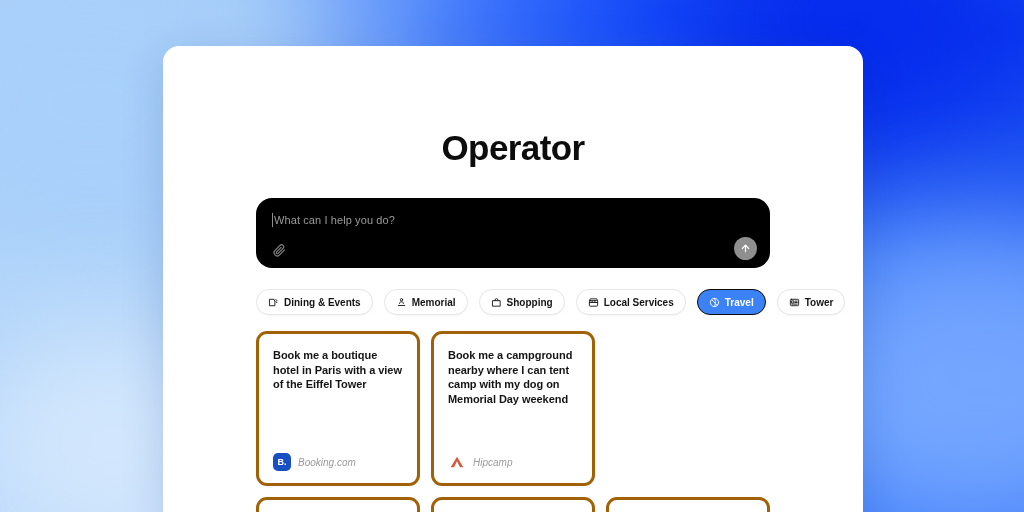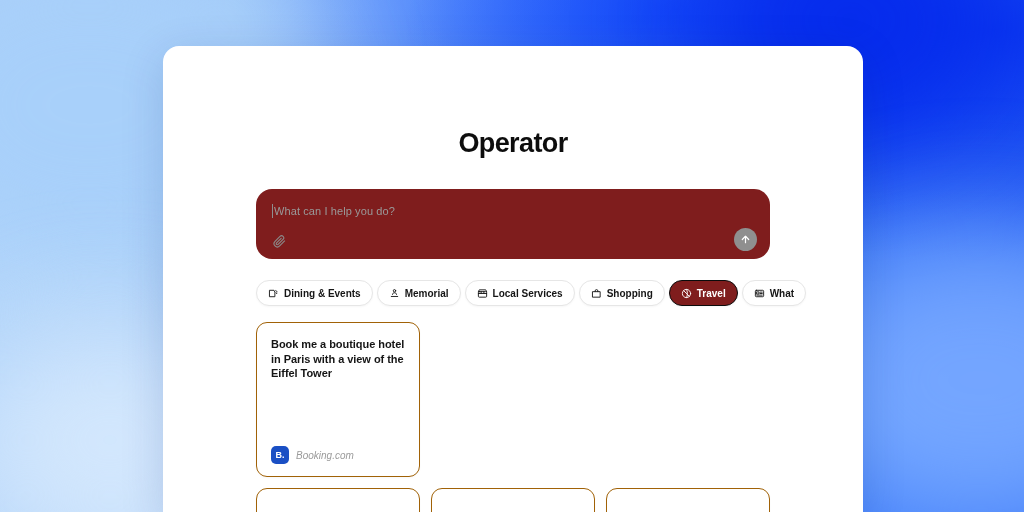--- a/index.html
+++ b/index.html
@@ -55,31 +55,31 @@
   .panel-inner {
     position: absolute;
     inset: 0;
     padding: 0 93px;
   }
 
   
   #page-title {
     margin-top: 82px;
     text-align: center;
-    font-size: 27px;
+    font-size: 35px;
     font-weight: 700;
     letter-spacing: -0.6px;
     color: #0d0d0d;
   }
 
   
   #composer {
     margin-top: 30px;
     height: 70px;
-    background: #7f1d1d;
+    background: #000000;
     border-radius: 16px;
     position: relative;
     padding: 14px 16px 0 16px;
   }
   .composer-placeholder-row {
     display: flex;
     align-items: center;
     height: 16px;
   }
   .caret {
@@ -118,21 +118,21 @@
     display: flex;
     align-items: center;
     justify-content: center;
     cursor: pointer;
   }
 
   
   #chips {
     margin-top: 21px;
     display: flex;
-    gap: 4px;
+    gap: 11px;
     align-items: center;
     flex-wrap: nowrap;
   }
   .chip {
     display: flex;
     align-items: center;
     gap: 5px;
     height: 26px;
     padding: 0 11px;
     border-radius: 13px;
@@ -140,36 +140,36 @@
     background: #ffffff;
     font-size: 10px;
     font-weight: 600;
     color: #151515;
     white-space: nowrap;
     cursor: pointer;
     box-shadow: 0 1px 2px rgba(0,0,0,.035);
   }
   .chip .chip-ic { display: flex; align-items: center; color: #151515; flex: 0 0 auto; }
   .chip.active {
-    background: #7f1d1d;
+    background: #3b82f6;
     border-color: #0b0b0b;
     color: #ffffff;
   }
   .chip.active .chip-ic { color: #ffffff; }
 
   
   #cards-grid {
     margin-top: 16px;
     display: grid;
     grid-template-columns: repeat(3, 1fr);
     gap: 11px;
   }
   .sugg-card {
     height: 155px;
-    border: 1px solid #a16207;
+    border: 3px solid #a16207;
     border-radius: 11px;
     background: #fff;
     padding: 14px 14px 12px 14px;
     display: flex;
     flex-direction: column;
     justify-content: space-between;
     cursor: pointer;
     box-shadow: 0 1px 2px rgba(0,0,0,.03);
   }
   .sugg-text {
@@ -258,40 +258,40 @@
             <path d="M7.5 14c0-2.2 2-3.6 4.5-3.6s4.5 1.4 4.5 3.6"></path>
             <path d="M5 18.5h14"></path>
           </svg>
         </span>
         <span>Memorial</span>
       </div>
 
       <div class="chip">
         <span class="chip-ic">
           <svg width="11" height="11" viewBox="0 0 24 24" fill="none" stroke="currentColor" stroke-width="2" stroke-linecap="round" stroke-linejoin="round">
+            <path d="M4 8h16v12H4z"></path>
+              <path d="M9 8V6.5a3 3 0 0 1 6 0V8"></path>
+          </svg>
+        </span>
+        <span>Shopping</span>
+      </div>
+
+      <div class="chip">
+        <span class="chip-ic">
+          <svg width="11" height="11" viewBox="0 0 24 24" fill="none" stroke="currentColor" stroke-width="2" stroke-linecap="round" stroke-linejoin="round">
             <rect x="3" y="8" width="18" height="12" rx="2"></rect>
             <path d="M3 8l2-4h14l2 4"></path>
               <path d="M3 12h18"></path>
               <path d="M9 8v4"></path>
               <path d="M15 8v4"></path>
           </svg>
         </span>
         <span>Local Services</span>
       </div>
 
-      <div class="chip">
-        <span class="chip-ic">
-          <svg width="11" height="11" viewBox="0 0 24 24" fill="none" stroke="currentColor" stroke-width="2" stroke-linecap="round" stroke-linejoin="round">
-            <path d="M4 8h16v12H4z"></path>
-              <path d="M9 8V6.5a3 3 0 0 1 6 0V8"></path>
-          </svg>
-        </span>
-        <span>Shopping</span>
-      </div>
-
       <div class="chip active">
         <span class="chip-ic">
           <svg width="11" height="11" viewBox="0 0 24 24" fill="none" stroke="currentColor" stroke-width="2" stroke-linecap="round" stroke-linejoin="round">
             <circle cx="12" cy="12" r="9"></circle>
               <path d="M5.6 5.6l12.8 12.8"></path>
             <path d="M12 3c2.8 3 2.8 15 0 18"></path>
           </svg>
         </span>
         <span>Travel</span>
       </div>
@@ -299,38 +299,49 @@
       <div class="chip">
         <span class="chip-ic">
           <svg width="11" height="11" viewBox="0 0 24 24" fill="none" stroke="currentColor" stroke-width="2" stroke-linecap="round" stroke-linejoin="round">
             <rect x="3" y="5" width="18" height="14" rx="2"></rect>
             <rect x="6" y="8.5" width="5" height="4.5"></rect>
             <path d="M13.5 9h4.5"></path>
               <path d="M13.5 12h4.5"></path>
               <path d="M6 15.5h12"></path>
           </svg>
         </span>
-        <span>What</span>
+        <span>Tower</span>
       </div>
 
     </div>
 
     <div id="cards-grid">
 
       <div class="sugg-card">
         <div class="sugg-text">Book me a boutique hotel in Paris with a view of the Eiffel Tower</div>
         <div class="sugg-source">
           <span class="src-logo" style="background:#1a4fc4">
             <span>B.</span>
           </span>
           <span class="src-name">Booking.com</span>
         </div>
       </div>
 
 
+      <div class="sugg-card">
+        <div class="sugg-text">Book me a campground nearby where I can tent camp with my dog on Memorial Day weekend</div>
+        <div class="sugg-source">
+          <span class="src-logo plain">
+            <svg width="16" height="14" viewBox="0 0 24 20">
+              <path d="M12 2 L21.5 18 H16.5 L12 9 L7.5 18 H2.5 Z" fill="#d35b3d"></path>
+            </svg>
+          </span>
+          <span class="src-name">Hipcamp</span>
+        </div>
+      </div>
 
     </div>
 
     <div id="cards-grid-next">
       <div class="sugg-card"></div>
       <div class="sugg-card"></div>
       <div class="sugg-card"></div>
     </div>
 
   </div>

